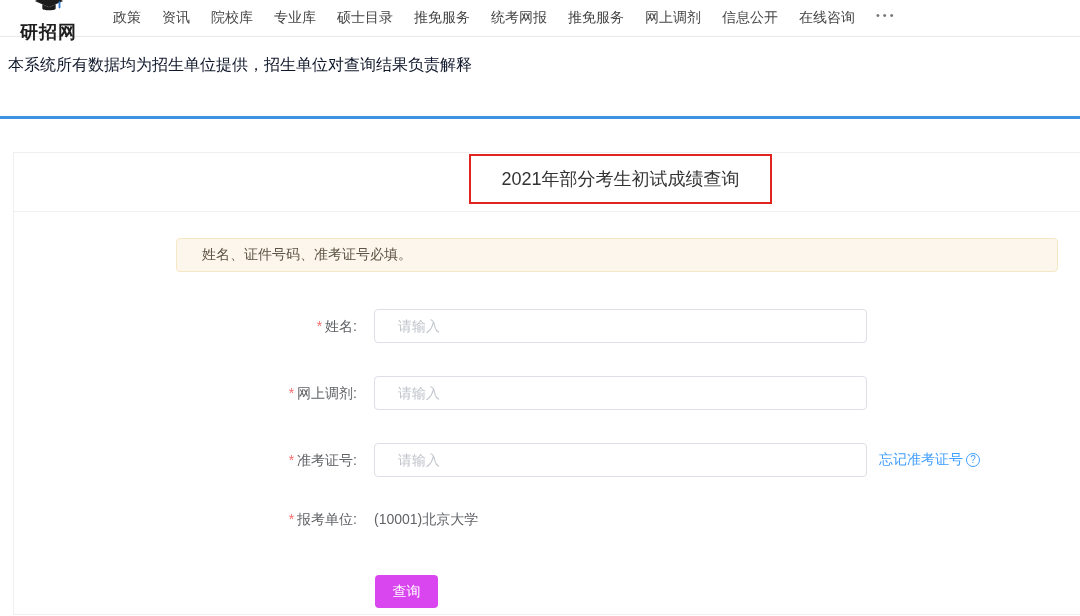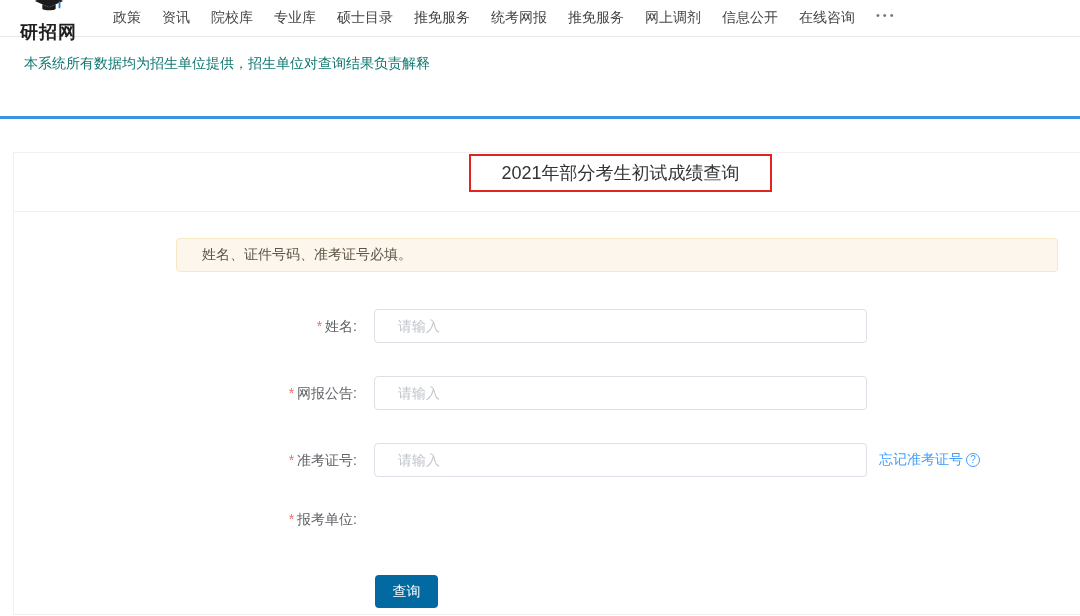--- a/index.html
+++ b/index.html
@@ -17,31 +17,31 @@
   }
   .logo { display:flex; align-items:center; gap:6px; cursor:pointer;flex-direction:column; }
   .logo-text { font-size:18px; font-weight:bold; color:#1f1f1f; letter-spacing:1px; }
   .nav-items { display:flex; margin-left:15px; }
   .nav-item { font-size:14px; color:#454545; margin-left:21px; cursor:pointer; white-space:nowrap; }
   .more-dots { font-size:11px; letter-spacing:3px; color:#767676; margin-left:21px; cursor:pointer; }
 
   
   .page-header { position:absolute; left:8px; top:55px; display:flex; align-items:baseline; gap:16px; }
   .page-title { font-size:24px; line-height:40px; font-weight:bold; color:#1878dc; }
-  .page-subtitle { font-size:14px; color:#0f766e;margin-left:16px; }
+  .page-subtitle { font-size:16px; color:#0f172a; }
   .blue-line { position:absolute; top:116px; left:0; width:1080px; height:3px; background:#3d93e2; }
 
   
   .card {
     position:absolute; left:13px; top:152px; width:1075px; height:463px;
     background:#ffffff; border:1px solid #f0f0f0; border-right:none;
   }
   .card-title-row { position:relative; height:59px; border-bottom:1px solid #f0f0f0; }
   .red-box {
-    position:absolute; left:455px; top:1px; width:303px; height:38px;
+    position:absolute; left:455px; top:1px; width:303px; height:50px;
     border:2px solid #e02420;
     display:flex; align-items:center; justify-content:center;
   }
   .panel-title { font-size:18px; color:#333333; }
 
   .alert {
     position:absolute; left:162px; top:85px; width:882px; height:34px;
     background:#fdf6ec; border:1px solid #f7e8c4; border-radius:4px;
     display:flex; align-items:center; padding-left:25px;
     font-size:14px; color:#5d5344;
@@ -68,21 +68,21 @@
     position:absolute; left:865px; height:34px; display:flex; align-items:center;
     font-size:14px; color:#409eff; cursor:pointer; white-space:nowrap; text-decoration:none;
   }
   .help-circle {
     display:inline-flex; width:14px; height:14px; margin-left:3px;
     border:1px solid #409eff; border-radius:50%;
     font-size:10px; line-height:1; align-items:center; justify-content:center; color:#409eff;
   }
   .query-btn {
     position:absolute; left:361px; top:0; width:63px; height:33px;
-    background:#0369a1; border:none; border-radius:4px;
+    background:#d946ef; border:none; border-radius:4px;
     color:#ffffff; font-size:14px; cursor:pointer;
     font-family:"Liberation Sans","DejaVu Sans",sans-serif;
   }
 </style>
 </head>
 <body>
 
 <nav class="topnav">
   <div class="logo">
     <svg width="30" height="22" viewBox="0 0 36 24">
@@ -124,34 +124,35 @@
   <div class="alert">
     <span>姓名、证件号码、准考证号必填。</span>
   </div>
 
   <div class="form-row row-1">
     <span class="f-label"><span class="req">*</span><span>姓名:</span></span>
     <input class="f-input" type="text" placeholder="请输入" style="">
   </div>
 
   <div class="form-row row-2">
-    <span class="f-label"><span class="req">*</span><span>网报公告:</span></span>
+    <span class="f-label"><span class="req">*</span><span>网上调剂:</span></span>
     <input class="f-input" type="text" placeholder="请输入" style="">
   </div>
 
   <div class="form-row row-3">
     <span class="f-label"><span class="req">*</span><span>准考证号:</span></span>
     <input class="f-input" type="text" placeholder="请输入" style="">
     <a class="forgot">
         <span>忘记准考证号</span>
         <span class="help-circle">?</span>
       </a>
   </div>
 
   <div class="form-row row-4">
     <span class="f-label"><span class="req">*</span><span>报考单位:</span></span>
+    <span class="f-value">(10001)北京大学</span>
   </div>
 
   <div class="form-row row-btn">
     <button class="query-btn">查询</button>
   </div>
 
 </section>
 
 </body></html>

